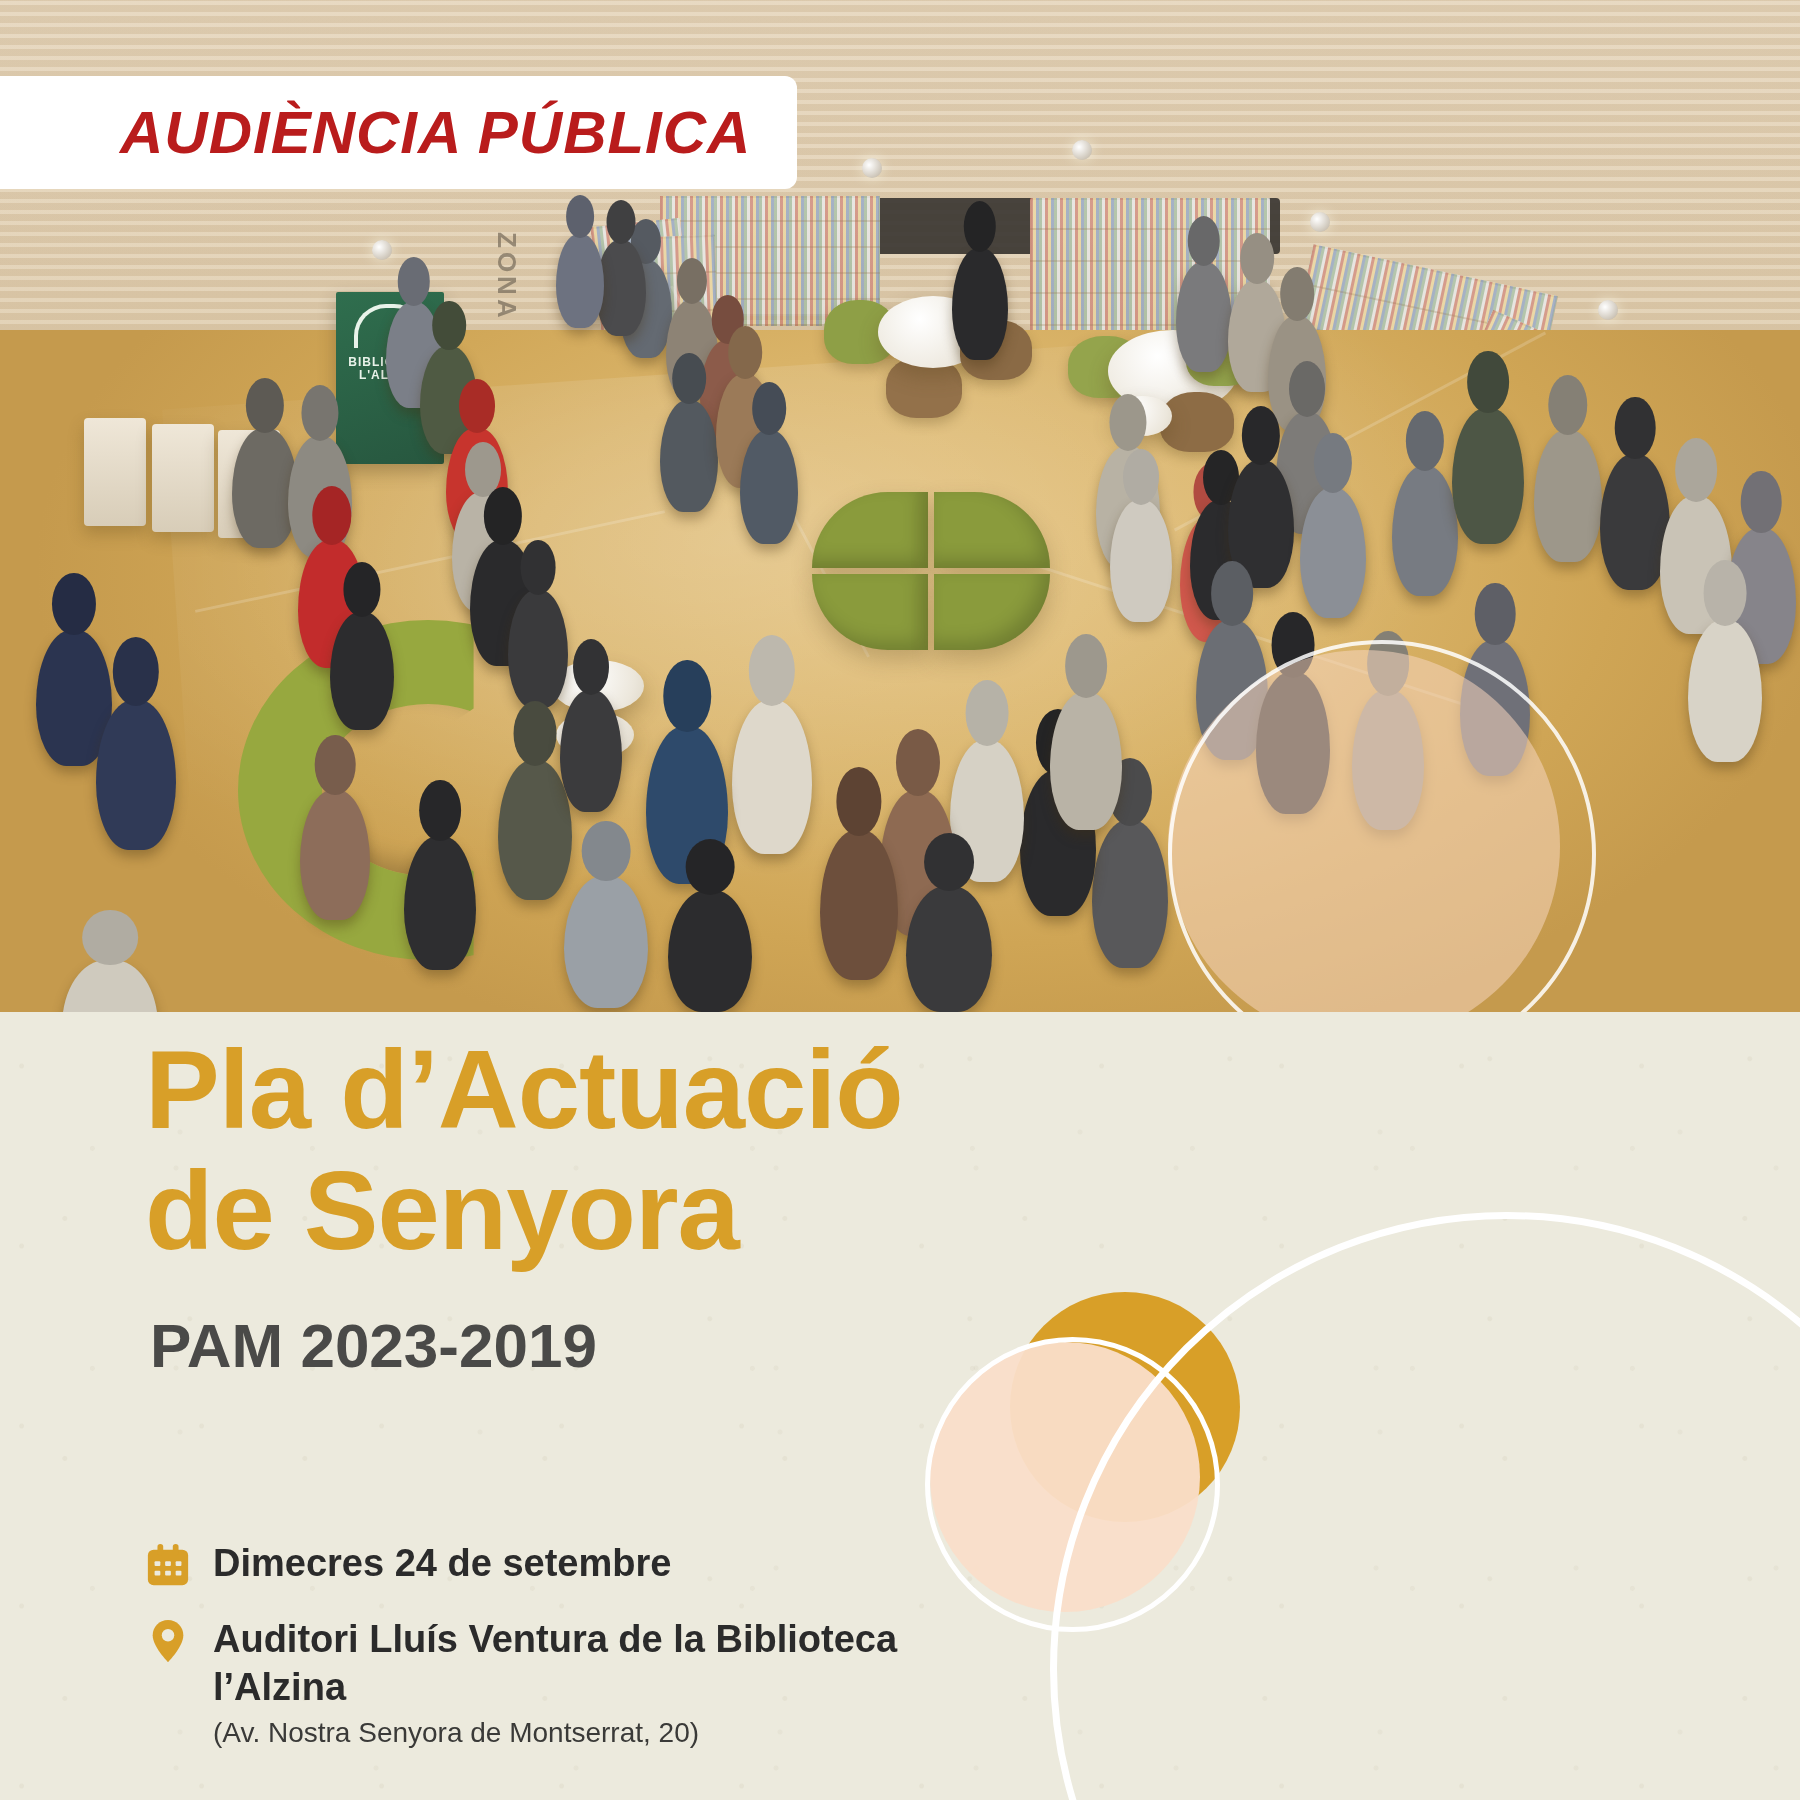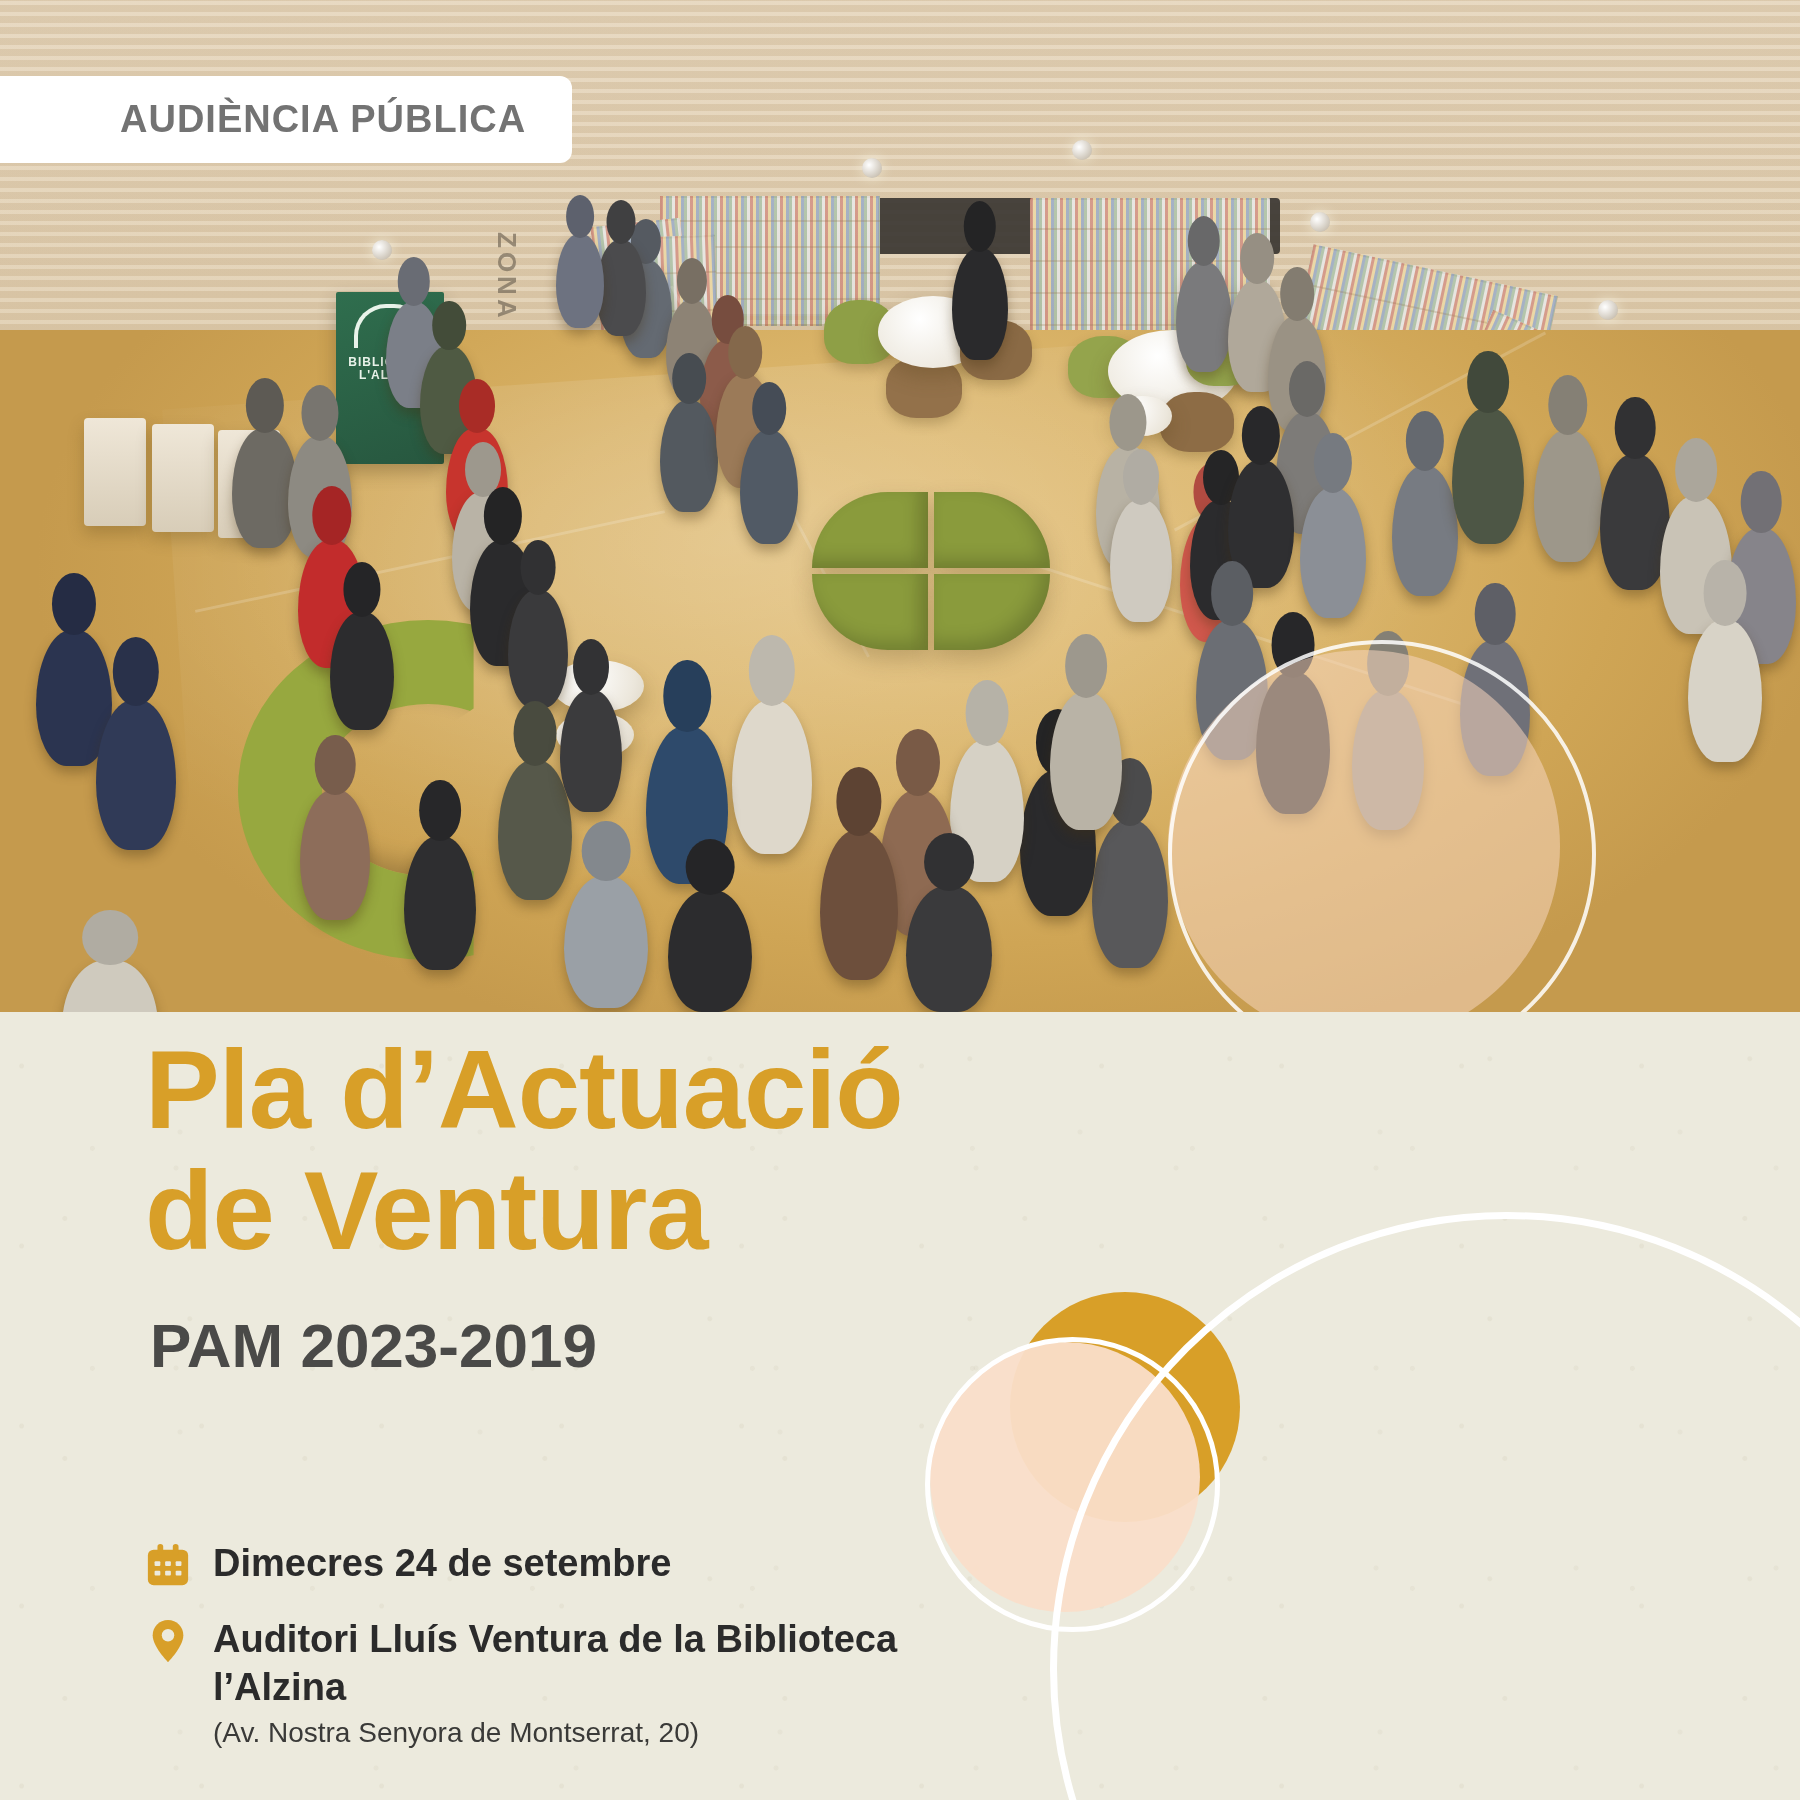--- a/index.html
+++ b/index.html
@@ -213,25 +213,26 @@
     position: absolute;
     left: 0;
     top: 76px;
     background: #ffffff;
     padding: 22px 46px 22px 120px;
     border-radius: 0 12px 12px 0;
     z-index: 40;
   }
   .kicker span {
     display: block;
-    font-size: 38px;
+    font-size: 60px;
     font-weight: bold;
     letter-spacing: 1px;
-    color: #737373;
+    color: #b91c1c;
     white-space: nowrap;
+    font-style: italic;
   }
 
   
   .panel {
     position: absolute;
     left: 0;
     top: 1012px;
     width: 1800px;
     height: 788px;
     background: #eceadd;
@@ -486,21 +487,21 @@
   <div class="panel">
     <div class="paper-noise"></div>
 
     <div class="deco" style="left:1010px;top:280px;width:230px;height:230px;background:#d89f28;"></div>
     <div class="deco" style="left:930px;top:330px;width:270px;height:270px;background:rgba(250,222,201,0.95);"></div>
     <div class="deco" style="left:1050px;top:200px;width:900px;height:900px;border:7px solid #ffffff;"></div>
     <div class="deco" style="left:925px;top:325px;width:285px;height:285px;border:5px solid #ffffff;"></div>
   </div>
 
   <div class="title">Pla d’Actuació
-de Ventura</div>
+de Senyora</div>
   <div class="subtitle">PAM 2023-2019</div>
 
   <div class="details">
 
     <div class="detail-row">
       <span class="detail-icon">
         <svg viewBox="0 0 48 48" width="46" height="46" aria-hidden="true">
           <rect x="3" y="8" width="42" height="37" rx="6" fill="#d89f28"></rect>
           <rect x="13" y="2" width="6" height="12" rx="3" fill="#d89f28"></rect>
           <rect x="29" y="2" width="6" height="12" rx="3" fill="#d89f28"></rect>

